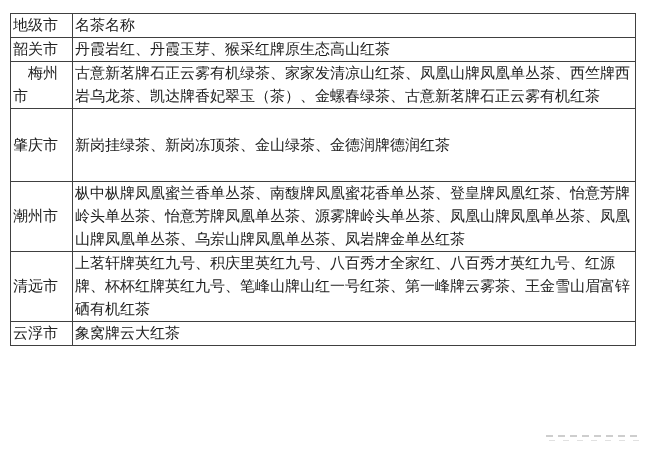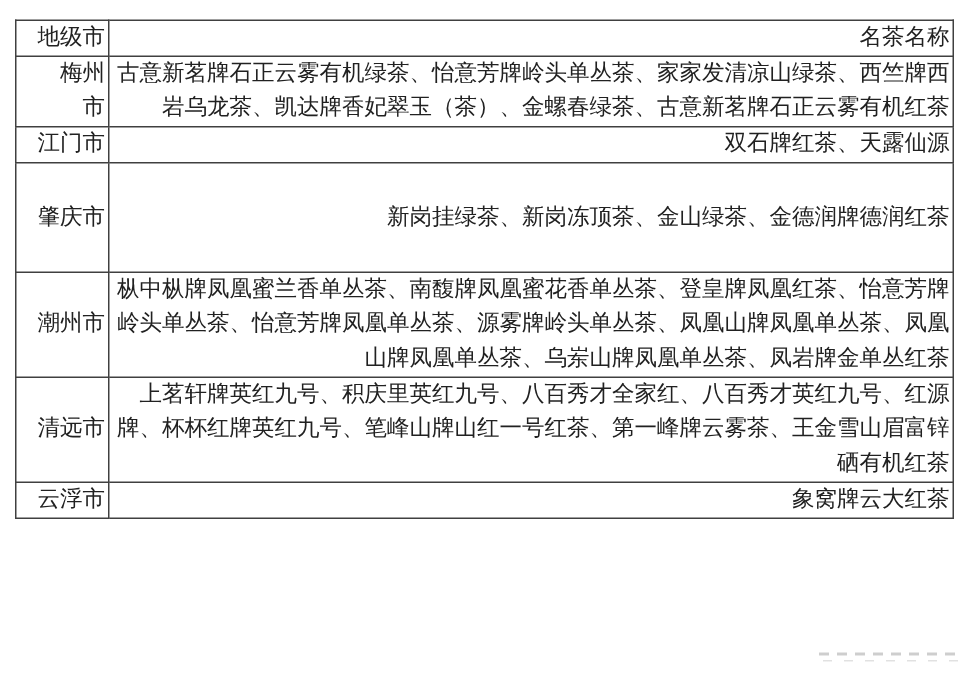--- a/index.html
+++ b/index.html
@@ -31,21 +31,21 @@
     border-collapse: collapse;
     table-layout: fixed;
   }
   .tea-table col.city-col { width: 62px; }
   .tea-table th, .tea-table td {
     border: 1px solid var(--border-color);
     font-size: 15px;
     line-height: 23px;
     font-weight: normal;
     padding: 0 2px;
-    text-align: right;
+    text-align: left;
     vertical-align: middle;
     height: 24px;
     word-break: break-all;
     overflow-wrap: anywhere;
   }
   
   .tea-table tbody tr:nth-child(3) td { height: 73px; }
   .watermark {
     position: absolute;
     left: 546px;
@@ -75,26 +75,26 @@
       <col class="tea-col">
     </colgroup>
     <thead>
       <tr>
         <th>地级市</th>
         <th>名茶名称</th>
       </tr>
     </thead>
     <tbody>
         <tr>
-      <td>　梅州市</td>
-      <td>古意新茗牌石正云雾有机绿茶、怡意芳牌岭头单丛茶、家家发清凉山绿茶、西竺牌西岩乌龙茶、凯达牌香妃翠玉（茶）、金螺春绿茶、古意新茗牌石正云雾有机红茶</td>
+      <td>韶关市</td>
+      <td>丹霞岩红、丹霞玉芽、猴采红牌原生态高山红茶</td>
     </tr>
         <tr>
-      <td>江门市</td>
-      <td>双石牌红茶、天露仙源</td>
+      <td>　梅州市</td>
+      <td>古意新茗牌石正云雾有机绿茶、家家发清凉山红茶、凤凰山牌凤凰单丛茶、西竺牌西岩乌龙茶、凯达牌香妃翠玉（茶）、金螺春绿茶、古意新茗牌石正云雾有机红茶</td>
     </tr>
         <tr>
       <td>肇庆市</td>
       <td>新岗挂绿茶、新岗冻顶茶、金山绿茶、金德润牌德润红茶</td>
     </tr>
         <tr>
       <td>潮州市</td>
       <td>枞中枞牌凤凰蜜兰香单丛茶、南馥牌凤凰蜜花香单丛茶、登皇牌凤凰红茶、怡意芳牌岭头单丛茶、怡意芳牌凤凰单丛茶、源雾牌岭头单丛茶、凤凰山牌凤凰单丛茶、凤凰山牌凤凰单丛茶、乌岽山牌凤凰单丛茶、凤岩牌金单丛红茶</td>
     </tr>
         <tr>

